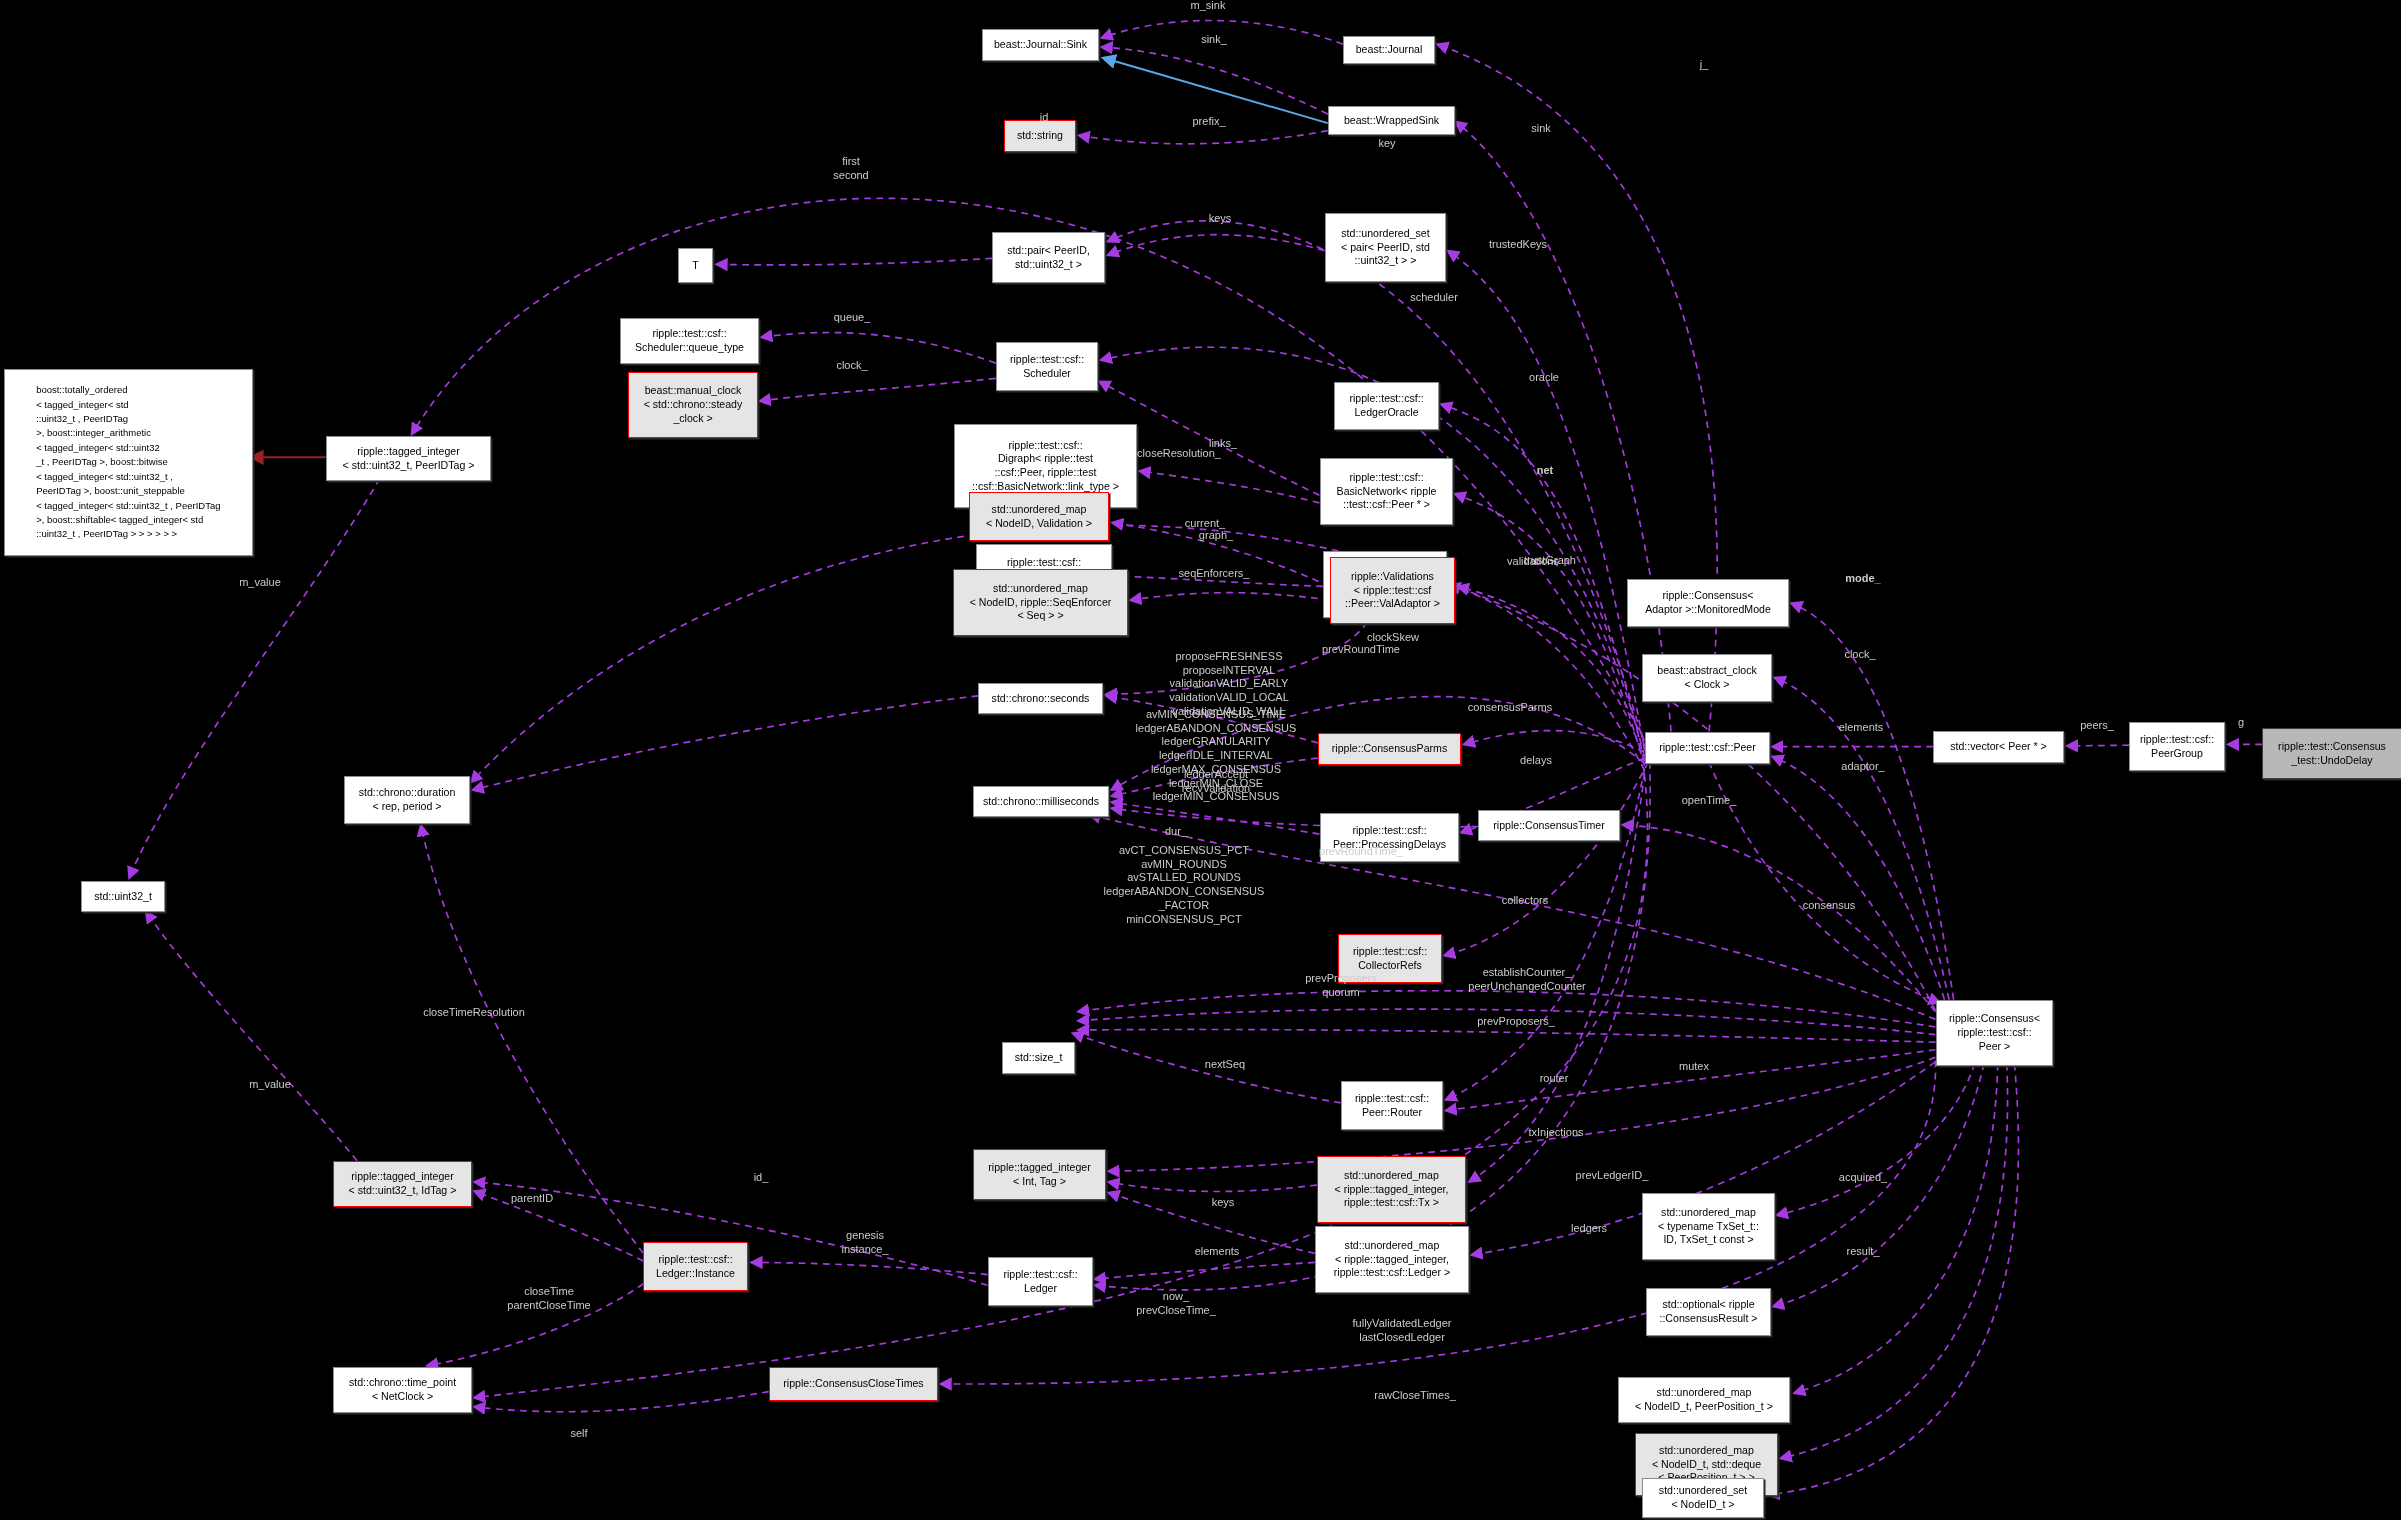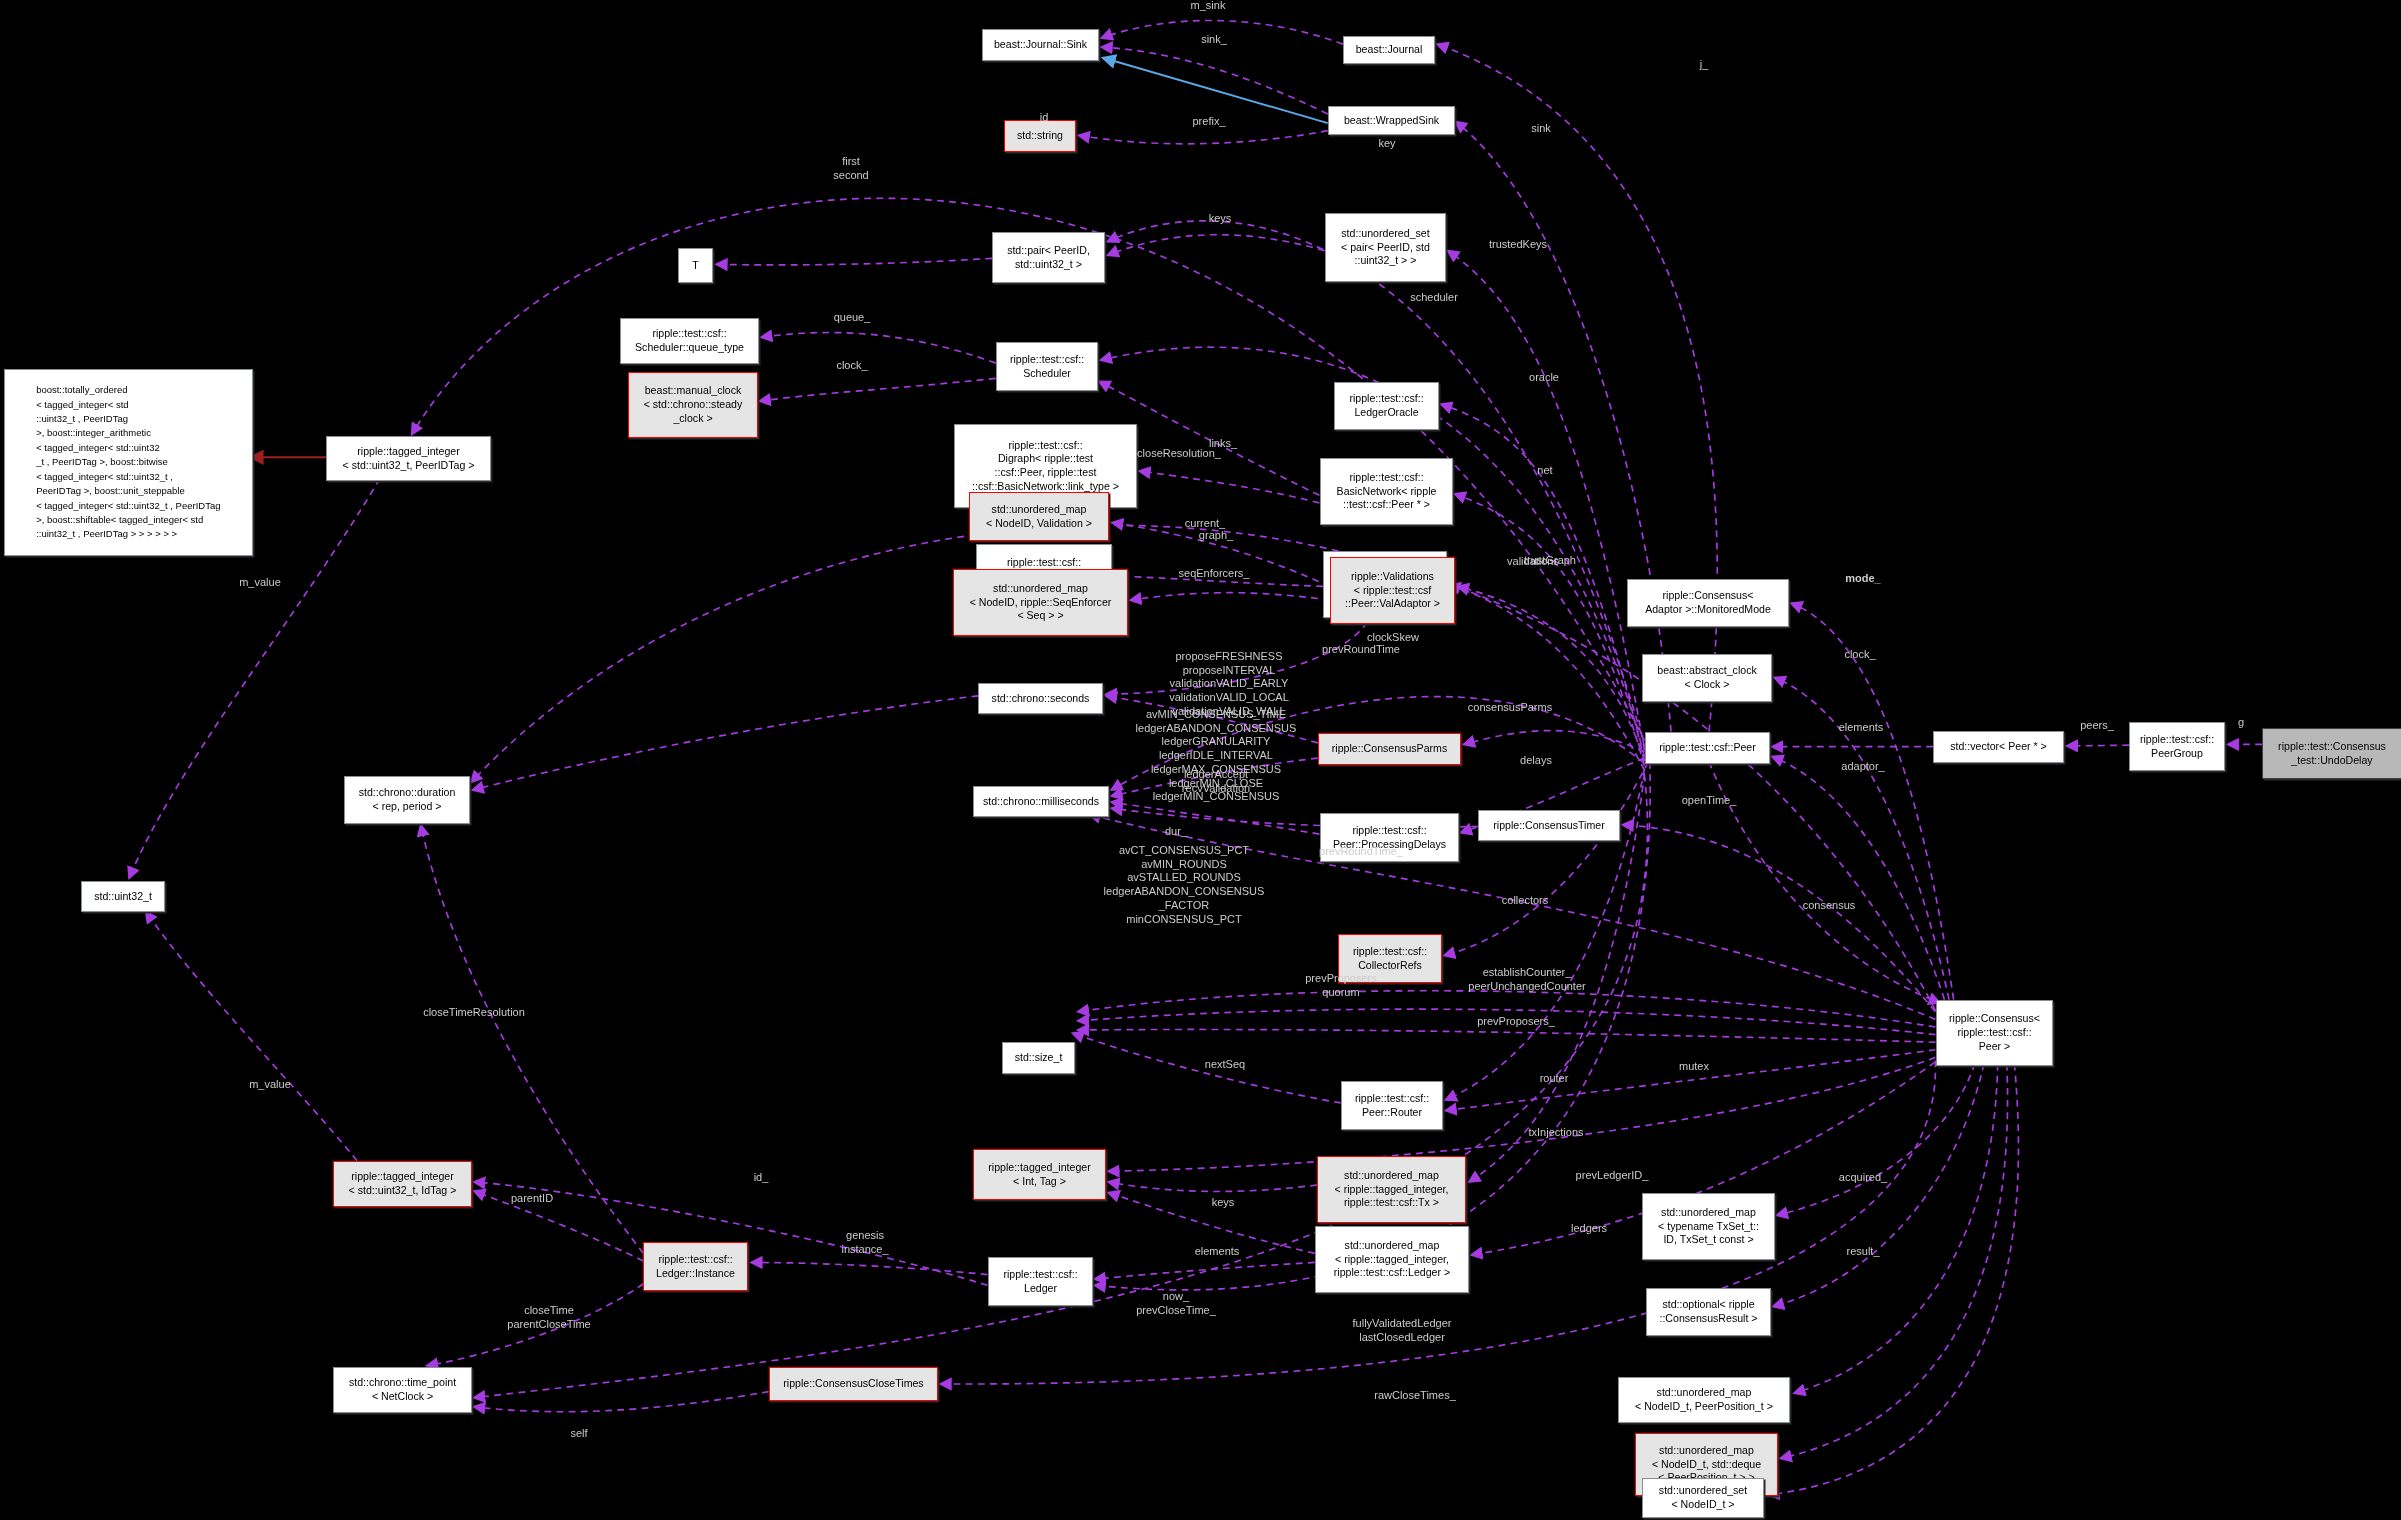--- a/index.html
+++ b/index.html
@@ -227,21 +227,21 @@
       <div class="elabel" style="left: 1387px; top: 144px;">key</div>
       <div class="elabel" style="left: 851px; top: 169px;">first
 second</div>
       <div class="elabel" style="left: 1220px; top: 219px;">keys</div>
       <div class="elabel" style="left: 1518px; top: 245px;">trustedKeys</div>
       <div class="elabel" style="left: 852px; top: 318px;">queue_</div>
       <div class="elabel" style="left: 852px; top: 366px;">clock_</div>
       <div class="elabel" style="left: 1434px; top: 298px;">scheduler</div>
       <div class="elabel" style="left: 1544px; top: 378px;">oracle</div>
       <div class="elabel" style="left: 1223px; top: 444px;">links_</div>
-      <div class="elabel" style="left: 1545px; top: 471px;">net</div>
+      <div class="elabel" style="left: 1545px; top: 471px; font-weight: bold;">net</div>
       <div class="elabel" style="left: 1216px; top: 536px;">graph_</div>
       <div class="elabel" style="left: 1550px; top: 561px;">trustGraph</div>
       <div class="elabel" style="left: 1179px; top: 454px;">closeResolution_</div>
       <div class="elabel" style="left: 1205px; top: 524px;">current_</div>
       <div class="elabel" style="left: 1533px; top: 562px;">validations</div>
       <div class="elabel" style="left: 1214px; top: 574px;">seqEnforcers_</div>
       <div class="elabel" style="left: 1393px; top: 638px;">clockSkew</div>
       <div class="elabel" style="left: 1229px; top: 684px;">proposeFRESHNESS
 proposeINTERVAL
 validationVALID_EARLY
@@ -283,21 +283,21 @@
       <div class="elabel" style="left: 1589px; top: 1229px;">ledgers</div>
       <div class="elabel" style="left: 1217px; top: 1252px;">elements</div>
       <div class="elabel" style="left: 1402px; top: 1331px;">fullyValidatedLedger
 lastClosedLedger</div>
       <div class="elabel" style="left: 1863px; top: 1178px;">acquired_</div>
       <div class="elabel" style="left: 1863px; top: 1252px;">result_</div>
       <div class="elabel" style="left: 1176px; top: 1304px;">now_
 prevCloseTime_</div>
       <div class="elabel" style="left: 1415px; top: 1396px;">rawCloseTimes_</div>
       <div class="elabel" style="left: 579px; top: 1434px;">self</div>
-      <div class="elabel" style="left: 549px; top: 1299px; margin-top: 19px;">closeTime
+      <div class="elabel" style="left: 549px; top: 1299px;">closeTime
 parentCloseTime</div>
       <div class="elabel" style="left: 532px; top: 1199px;">parentID</div>
       <div class="elabel" style="left: 761px; top: 1178px;">id_</div>
       <div class="elabel" style="left: 865px; top: 1243px;">genesis
 instance_</div>
       <div class="elabel" style="left: 474px; top: 1013px;">closeTimeResolution</div>
       <div class="elabel" style="left: 260px; top: 583px;">m_value</div>
       <div class="elabel" style="left: 270px; top: 1085px;">m_value</div>
       <div class="elabel" style="left: 1863px; top: 579px; font-weight: bold;">mode_</div>
       <div class="elabel" style="left: 1860px; top: 655px;">clock_</div>

